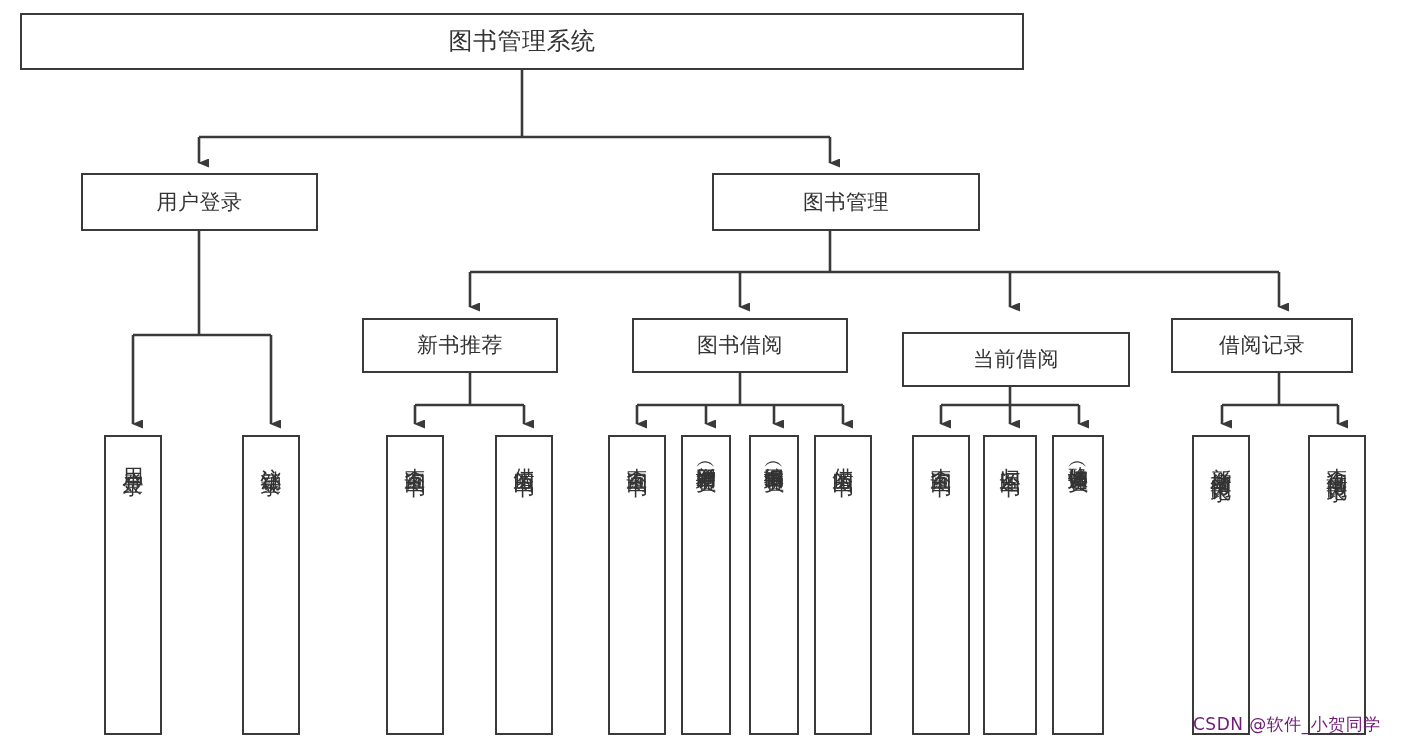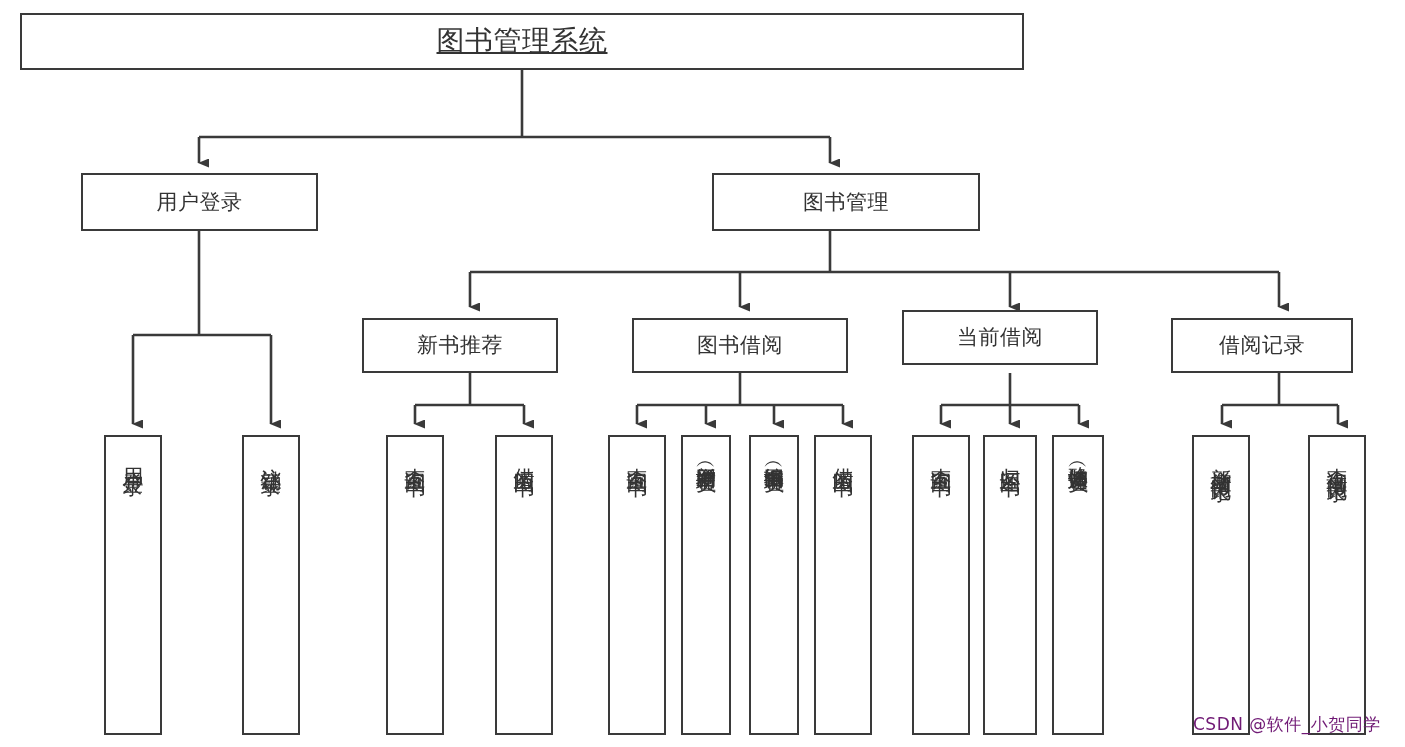--- a/index.html
+++ b/index.html
@@ -40,22 +40,21 @@
     text-align: center;
     color: #333333;
     line-height: 1.15;
   }
   .node.horiz .node-label {
     writing-mode: horizontal-tb;
     font-size: 21px;
     letter-spacing: 0.5px;
   }
   .node.root .node-label {
-    font-size: 28px;
-    text-decoration: underline;
+    font-size: 24px;
   }
   .node.vert {
     align-items: flex-start;
     padding-top: 14px;
   }
   .node.vert .node-label {
     writing-mode: vertical-rl;
     text-orientation: upright;
     font-size: 21px;
     letter-spacing: 3px;
@@ -144,21 +143,21 @@
   </div>
 
   <div class="node horiz" style="left:362px; top:318px; width:196px; height:55px;">
     <span class="node-label">新书推荐</span>
   </div>
 
   <div class="node horiz" style="left:632px; top:318px; width:216px; height:55px;">
     <span class="node-label">图书借阅</span>
   </div>
 
-  <div class="node horiz" style="left:902px; top:310px; width:196px; height:55px;">
+  <div class="node horiz" style="left:902px; top:332px; width:228px; height:55px;">
     <span class="node-label">当前借阅</span>
   </div>
 
   <div class="node horiz" style="left:1171px; top:318px; width:182px; height:55px;">
     <span class="node-label">借阅记录</span>
   </div>
 
   <div class="node vert" style="left:104px; top:435px; width:58px; height:300px;">
     <span class="node-label">用户登录</span>
   </div>

